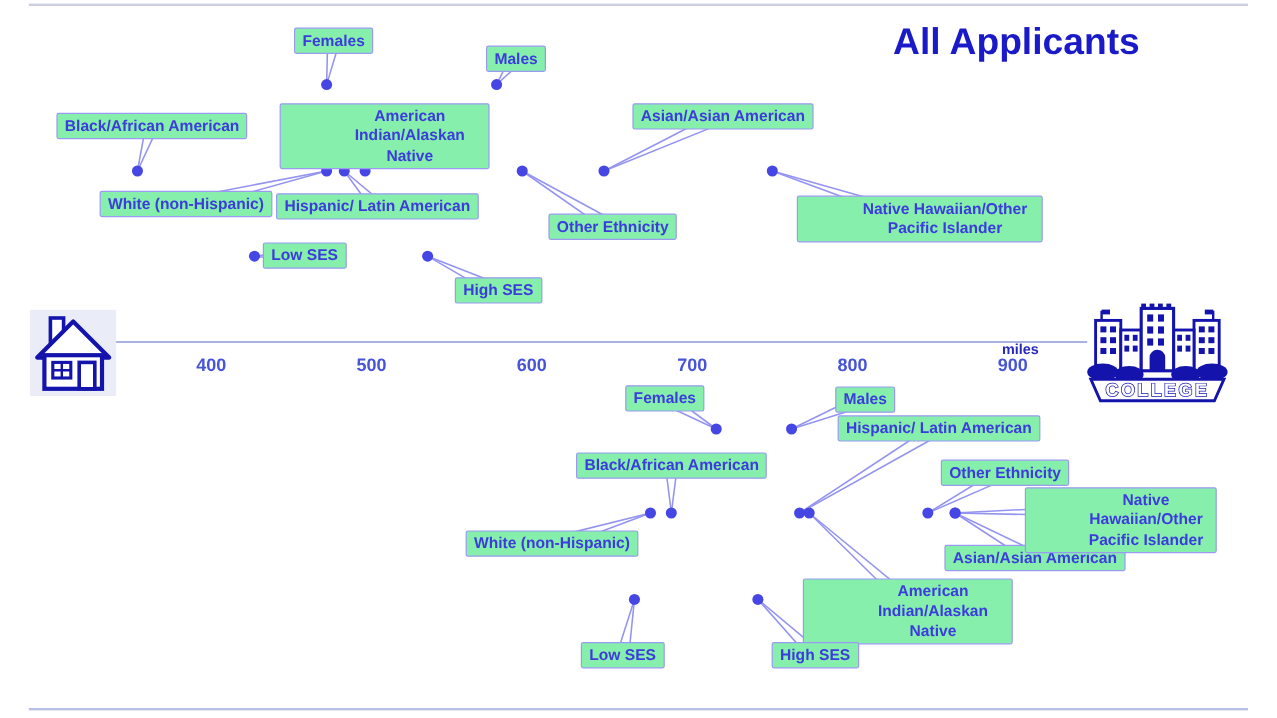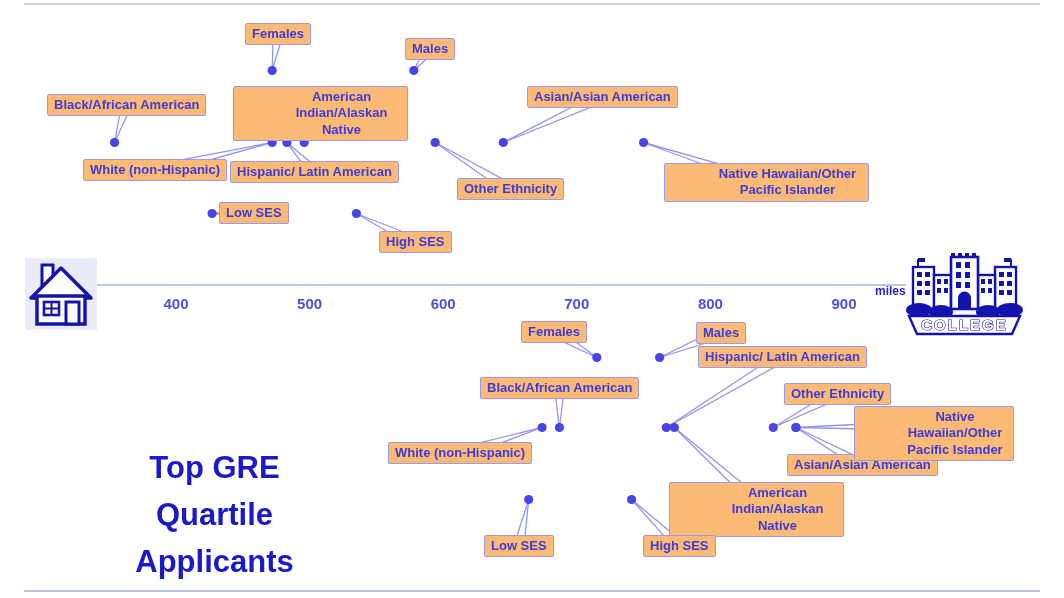--- a/index.html
+++ b/index.html
@@ -2,41 +2,41 @@
 <html><head>
 <meta charset="utf-8">
 <style>
   html,body{margin:0;padding:0;background:#ffffff;}
   .stage{position:relative;width:1064px;height:598px;background:#fff;overflow:hidden;
          font-family:"Liberation Sans",sans-serif;}
   .edge{position:absolute;left:24px;width:1016px;height:2px;}
   .edge.top{top:3px;background:#cfcfe2;}
   .edge.bottom{top:590px;background:#b7c0e6;}
   #canvas{position:absolute;left:0;top:0;z-index:1;}
-  .callout{position:absolute;z-index:2;background:#fdba74;border:1.4px solid #9a9af2;
+  .callout{position:absolute;z-index:2;background:#86efac;border:1.4px solid #9a9af2;
            border-radius:2px;color:#3c3cdc;font-size:13px;font-weight:bold;line-height:1.25;
            padding:2px 6px;white-space:nowrap;text-align:center;box-sizing:border-box;}
   .callout.multi{white-space:normal;padding-left:48px;}
   .title{position:absolute;z-index:2;color:#1a1ac8;font-weight:bold;text-align:center;}
   #title-all{left:740px;top:17px;width:214px;font-size:31px;}
   #title-gre{left:112px;top:444px;width:205px;font-size:31px;line-height:47px;}
-  .unit-label{position:absolute;left:875px;top:284px;z-index:2;font-size:12px;font-weight:bold;color:#2828bc;}
+  .unit-label{position:absolute;left:835px;top:284px;z-index:2;font-size:12px;font-weight:bold;color:#2828bc;}
   .tick{fill:#4754d8;font-size:15px;font-weight:bold;font-family:"Liberation Sans",sans-serif;}
   .icon{position:absolute;z-index:2;}
   #house-icon{left:25px;top:258px;}
   #college-icon{left:901px;top:252px;}
 </style>
 </head>
 <body>
 
 <div class="stage">
   <div class="edge top"></div>
   <div class="edge bottom"></div>
 
-  <div class="title" id="title-gre">Top GRE Quartile Applicants</div>
+  <div class="title" id="title-all">All Applicants</div>
 
   <svg id="canvas" width="1064" height="598">
       <line x1="96" y1="285" x2="906" y2="285" stroke="#a9b2e0" stroke-width="1.6"></line>
       <text x="176" y="309" text-anchor="middle" class="tick">400</text>
       <text x="309.6" y="309" text-anchor="middle" class="tick">500</text>
       <text x="443.2" y="309" text-anchor="middle" class="tick">600</text>
       <text x="576.8" y="309" text-anchor="middle" class="tick">700</text>
       <text x="710.4" y="309" text-anchor="middle" class="tick">800</text>
       <text x="844" y="309" text-anchor="middle" class="tick">900</text>
       <g>

